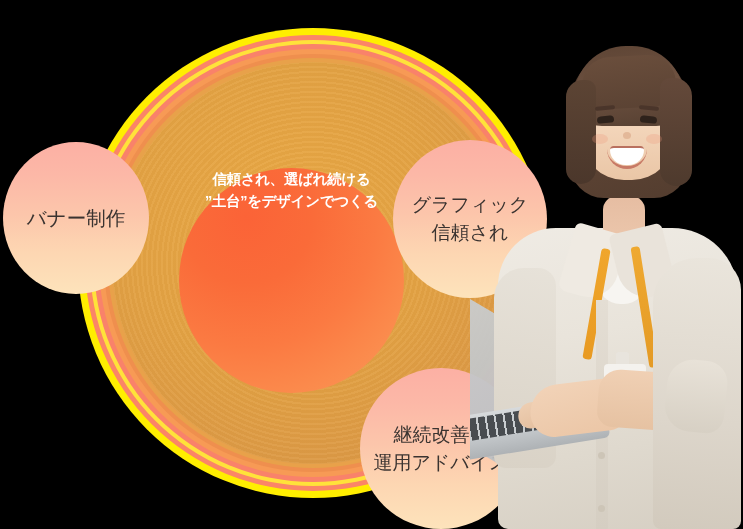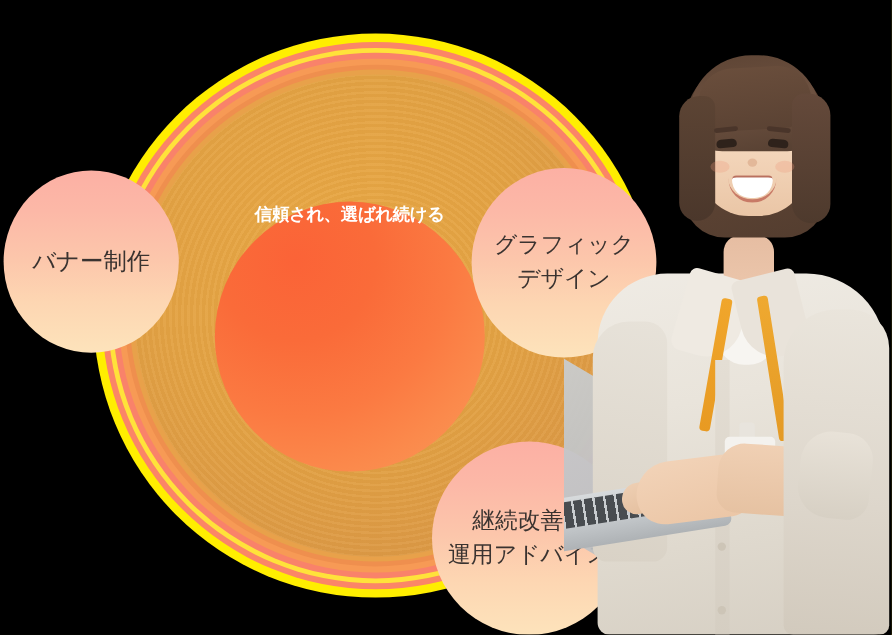--- a/index.html
+++ b/index.html
@@ -392,30 +392,31 @@
     <div class="ring ring-coral2"></div>
     <div class="ring ring-orange1"></div>
     <div class="ring ring-orange2"></div>
     <div class="ring ring-gold-outer"></div>
     <div class="ring ring-body"></div>
     <div class="striations"></div>
   </div>
 
   <div class="core">
     <div class="core-text">信頼され、選ばれ続ける</div>
+    <div class="core-text">”土台”をデザインでつくる</div>
   </div>
 
 
   <div class="bubble b-banner">
     <div>バナー制作</div>
   </div>
 
   <div class="bubble b-graphic">
     <div>グラフィック</div>
-    <div>デザイン</div>
+    <div>信頼され</div>
   </div>
 
 
   <div class="bubble b-kaizen">
     <div>継続改善・</div>
     <div>運用アドバイス</div>
   </div>
 
   <div class="person">
     <div class="p-laptop-lid"></div>

